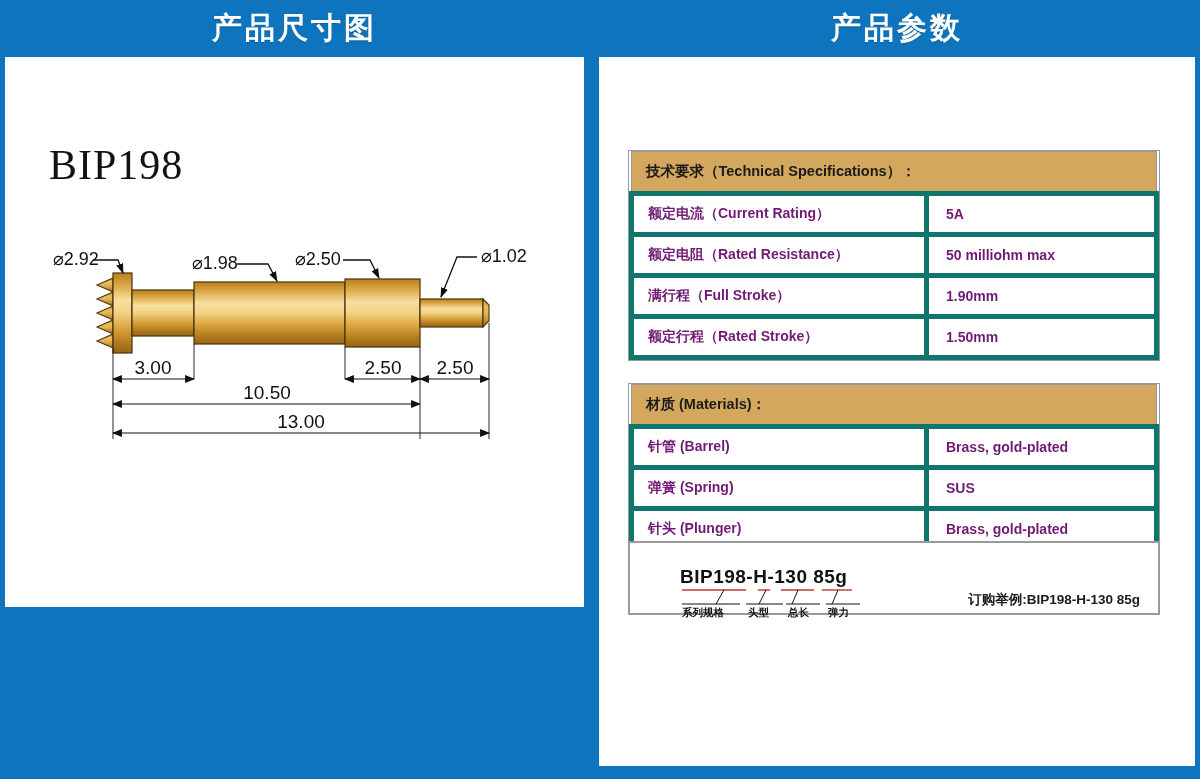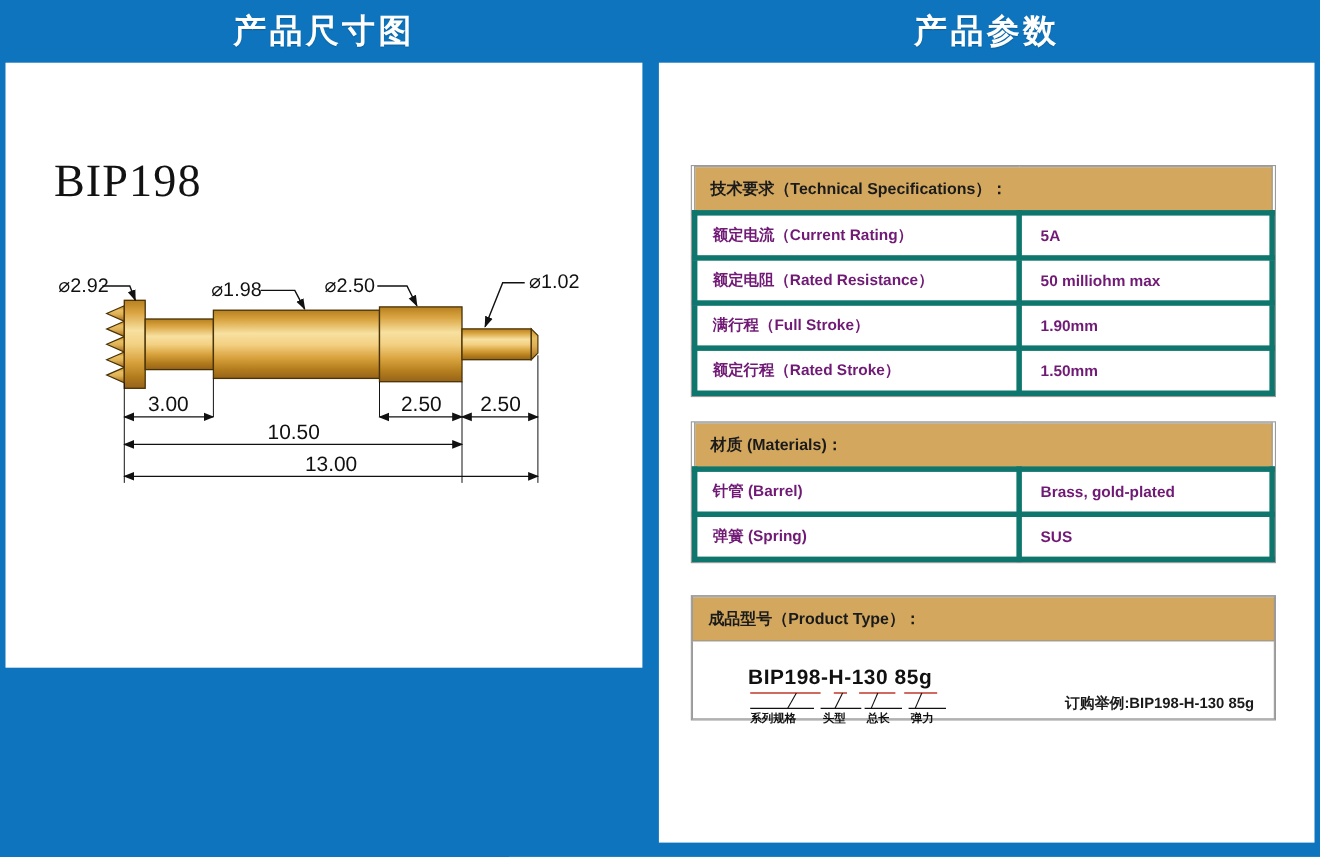--- a/index.html
+++ b/index.html
@@ -207,30 +207,31 @@
         <td colspan="2">材质 (Materials)：</td>
       </tr>
       <tr class="row">
         <td class="k"><span>针管</span> <span>(Barrel)</span></td>
         <td class="v">Brass, gold-plated</td>
       </tr>
       <tr class="row">
         <td class="k"><span>弹簧</span> <span>(Spring)</span></td>
         <td class="v">SUS</td>
       </tr>
+      <tr class="row">
+        <td class="k"><span>针头</span> <span>(Plunger)</span></td>
+        <td class="v">Brass, gold-plated</td>
+      </tr>
     </tbody>
       </table>
   </div>
 
   <div class="tbl tbl-type">
     <table>
       <tbody>
-          <tr class="sec-head">
-        <td>成品型号（Product Type）：</td>
-      </tr>
       <tr>
         <td class="type-body" style="border:1px solid #9a9a9a;">
           <div class="pn-wrap">
             <span class="pn">BIP198-H-130 85g</span>
             <svg class="pn-svg" width="210" height="52" viewBox="0 0 210 52">
               <g stroke="#c0392b" stroke-width="1.4">
                 <line x1="2" y1="24" x2="66" y2="24"></line>
                 <line x1="78" y1="24" x2="90" y2="24"></line>
                 <line x1="101" y1="24" x2="134" y2="24"></line>
                 <line x1="142" y1="24" x2="172" y2="24"></line>

